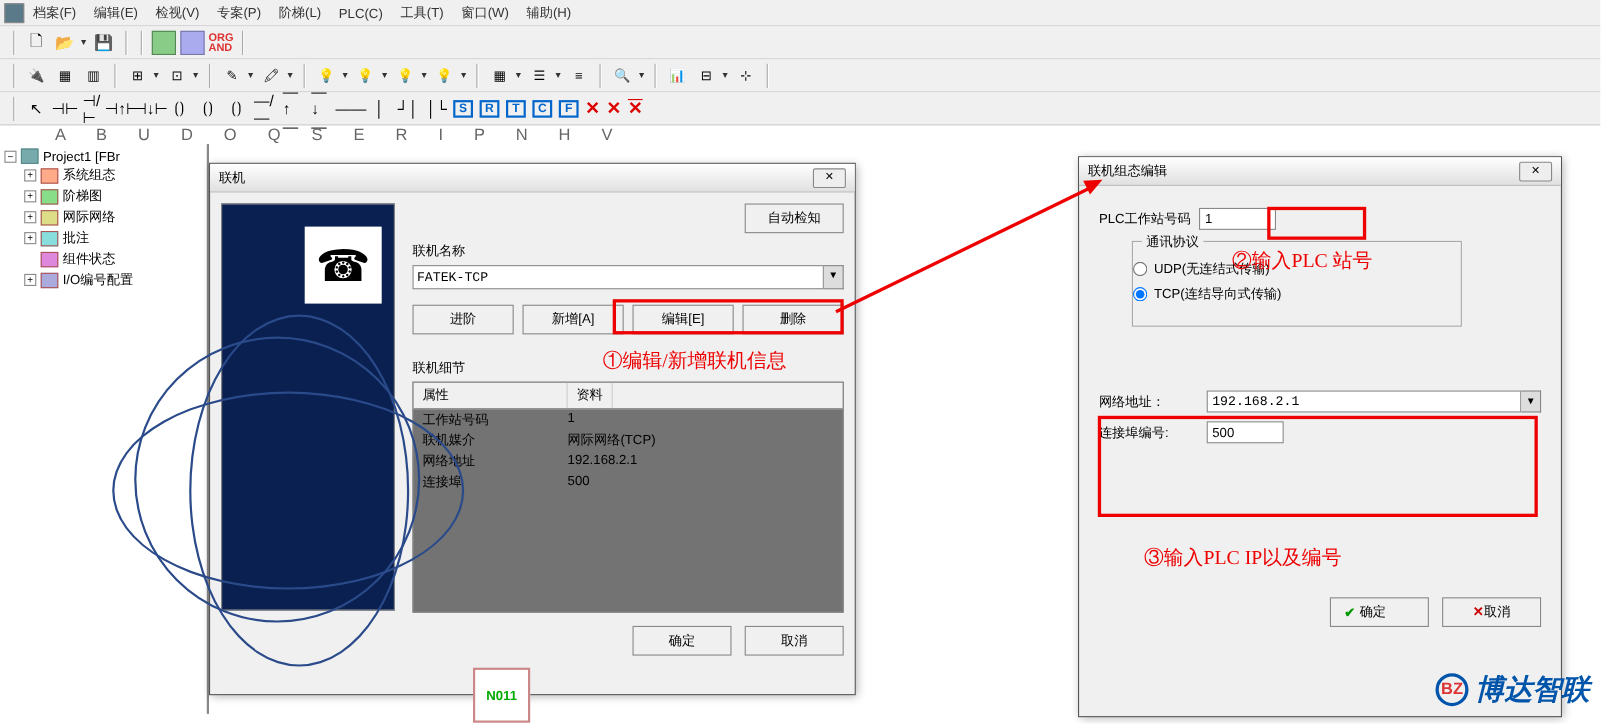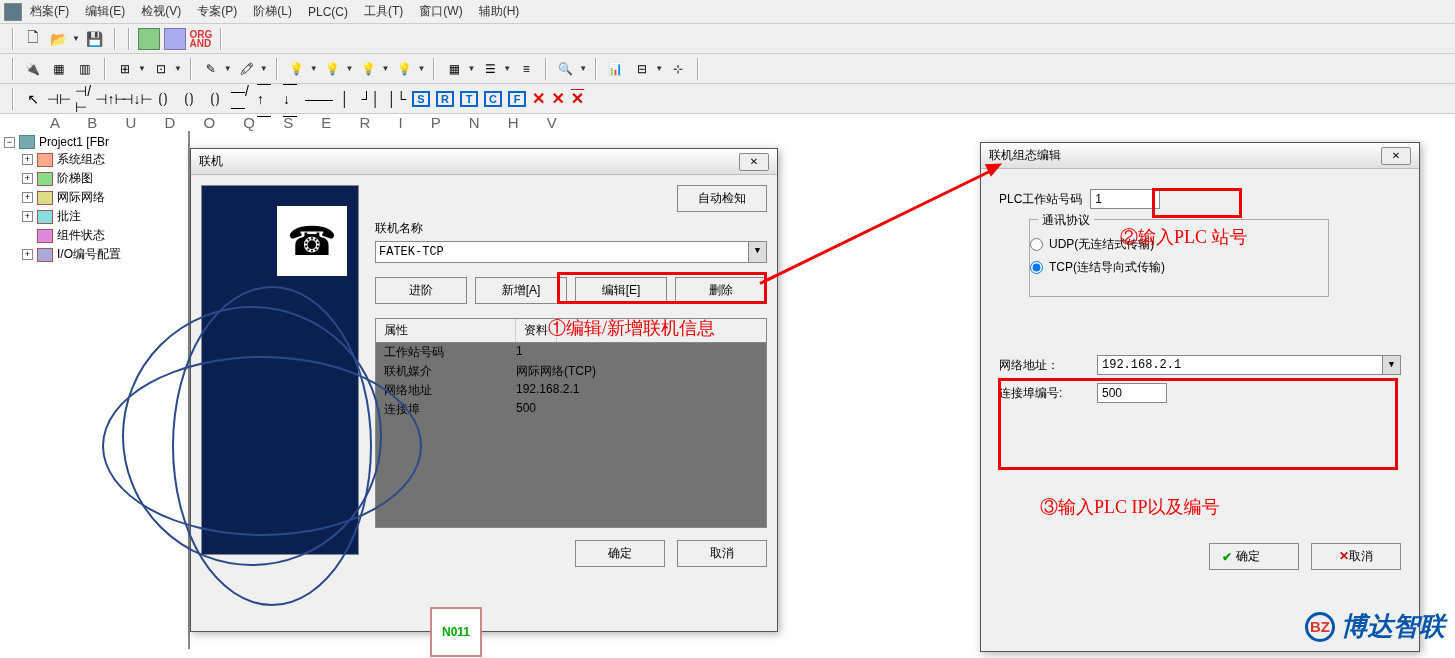--- a/index.html
+++ b/index.html
@@ -231,20 +231,21 @@
       <div class="combo">
         <input type="text" value="FATEK-TCP" style="">
         <div class="drop">▼</div>
       </div>
       <div class="btn-row">
         <button class="btn">进阶</button>
         <button class="btn">新增[A]</button>
         <button class="btn">编辑[E]</button>
         <button class="btn">删除</button>
       </div>
+      <div class="label">联机细节</div>
       <div class="detail-table">
         <div class="detail-header">
           <div>属性</div>
           <div>资料</div>
         </div>
         <div class="detail-row">
             <div>工作站号码</div>
             <div>1</div>
           </div>
         <div class="detail-row">

